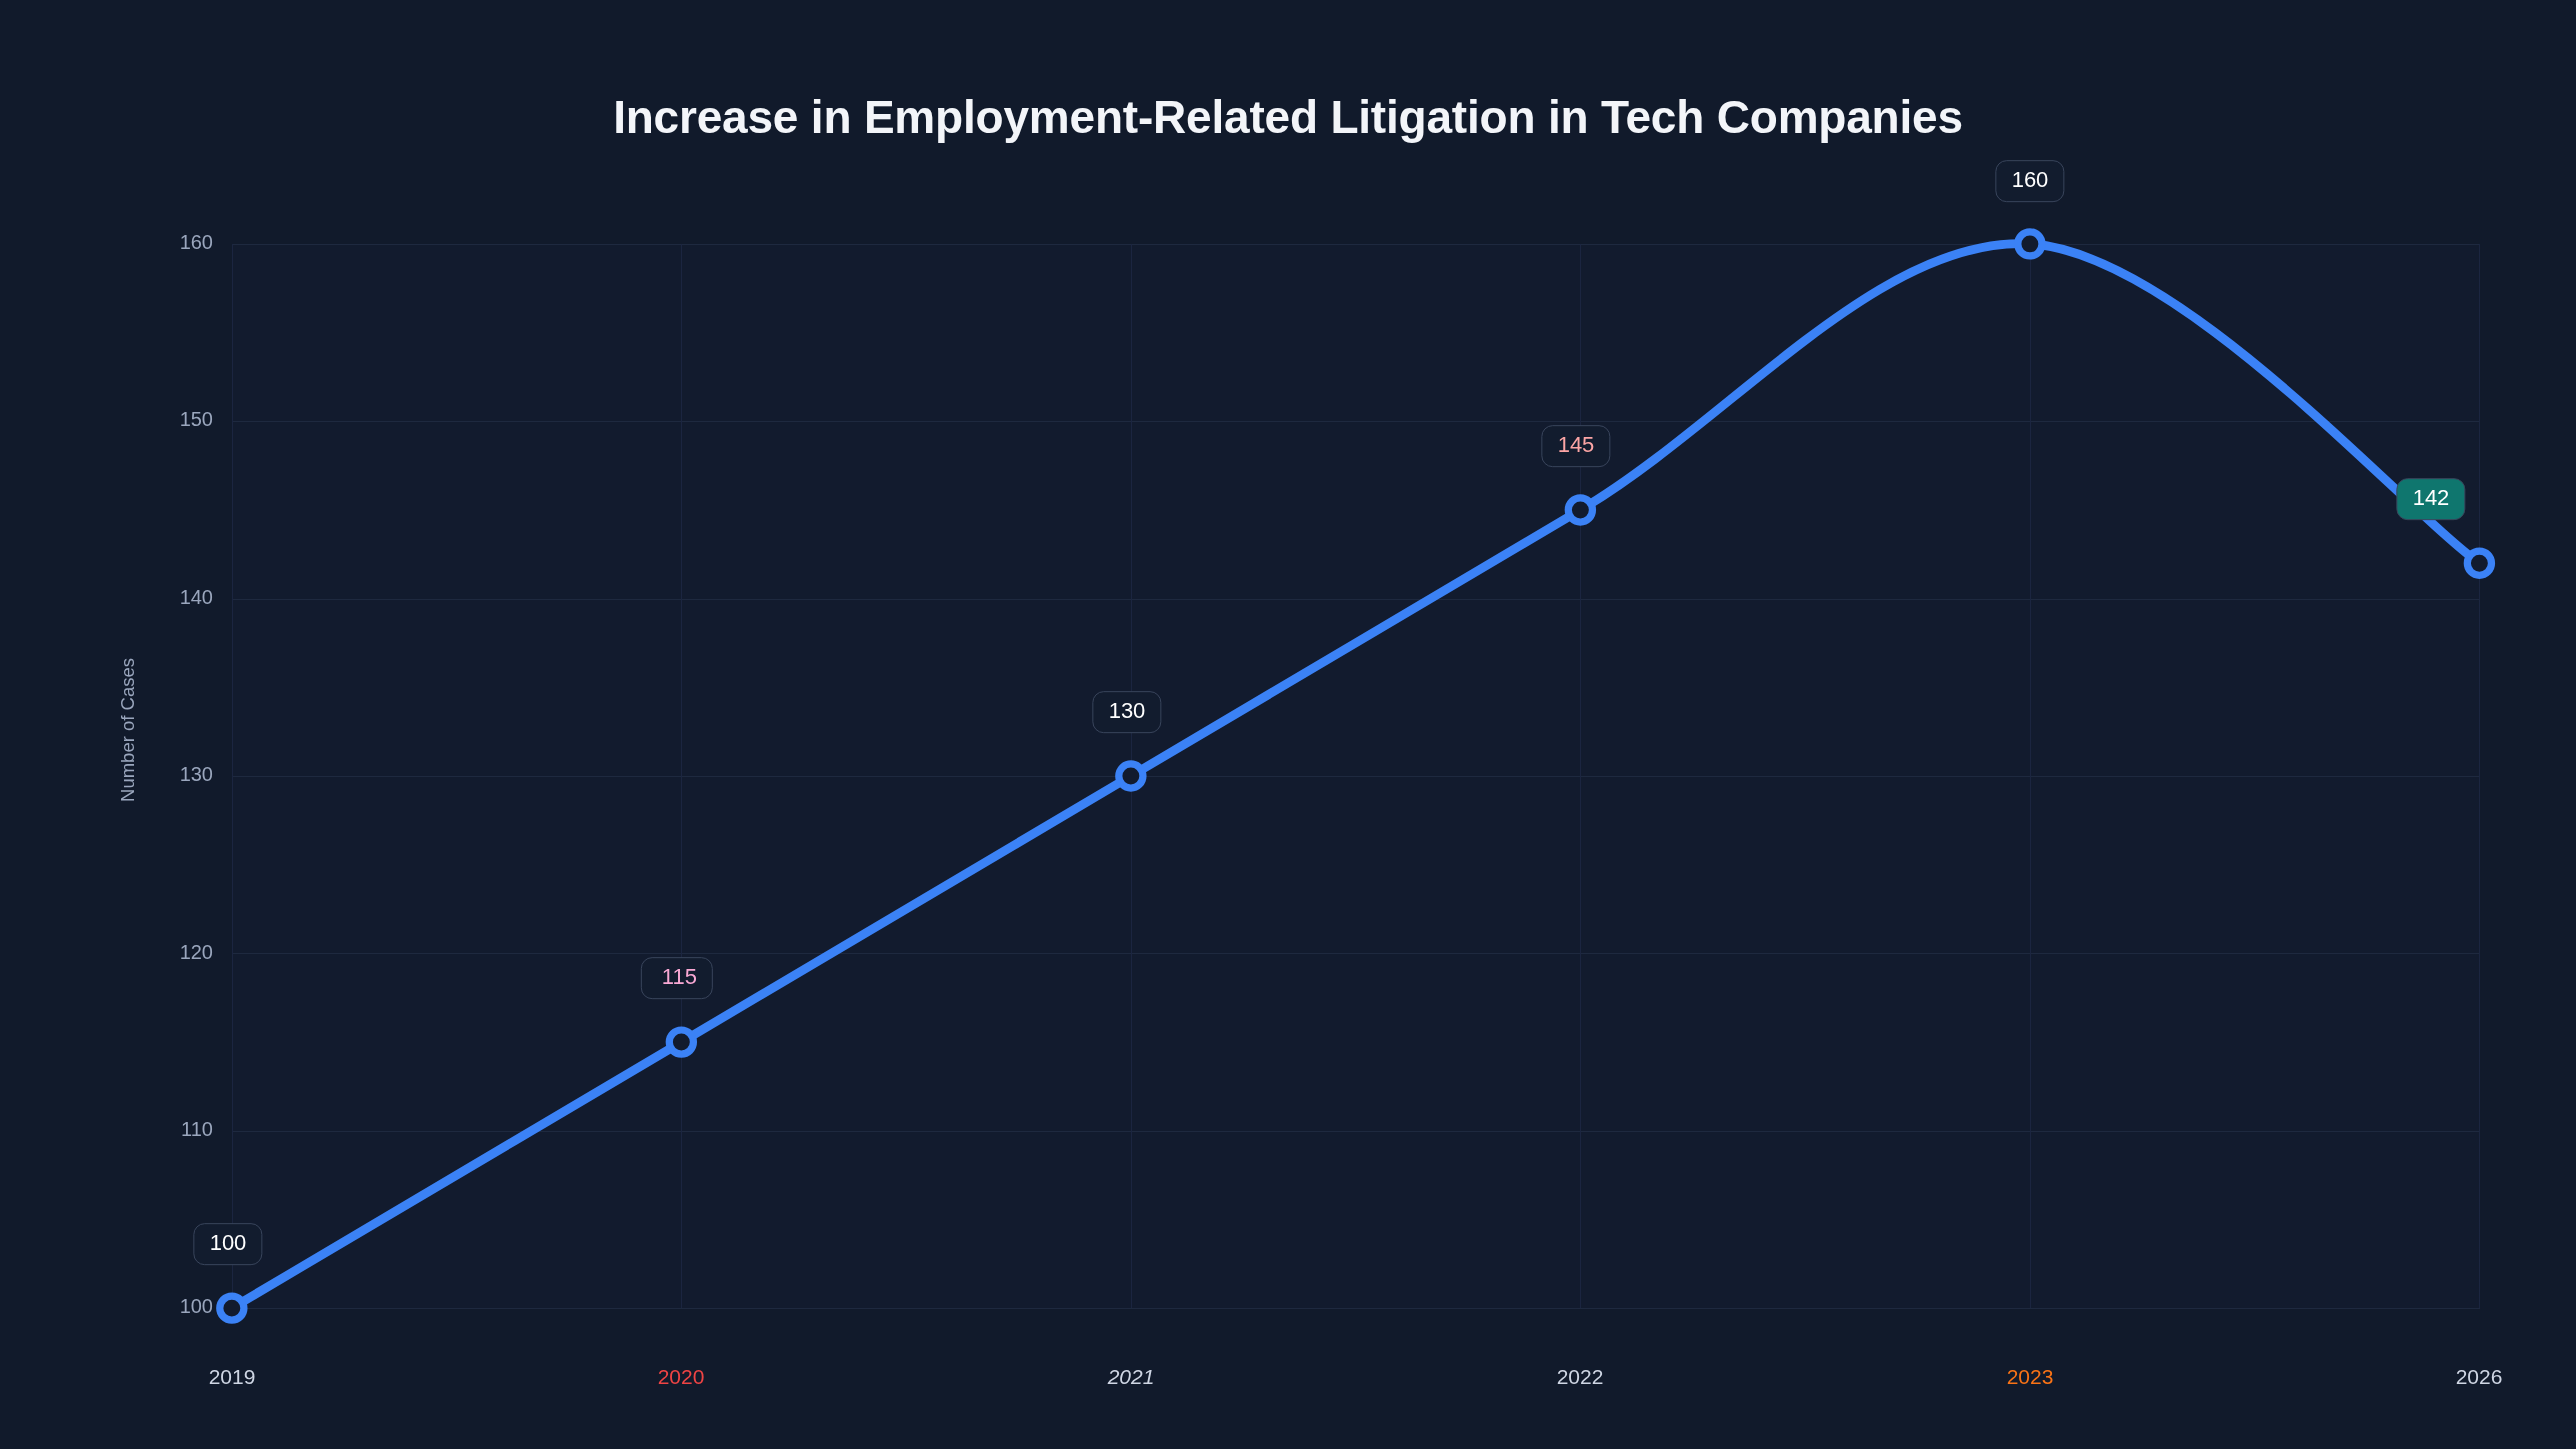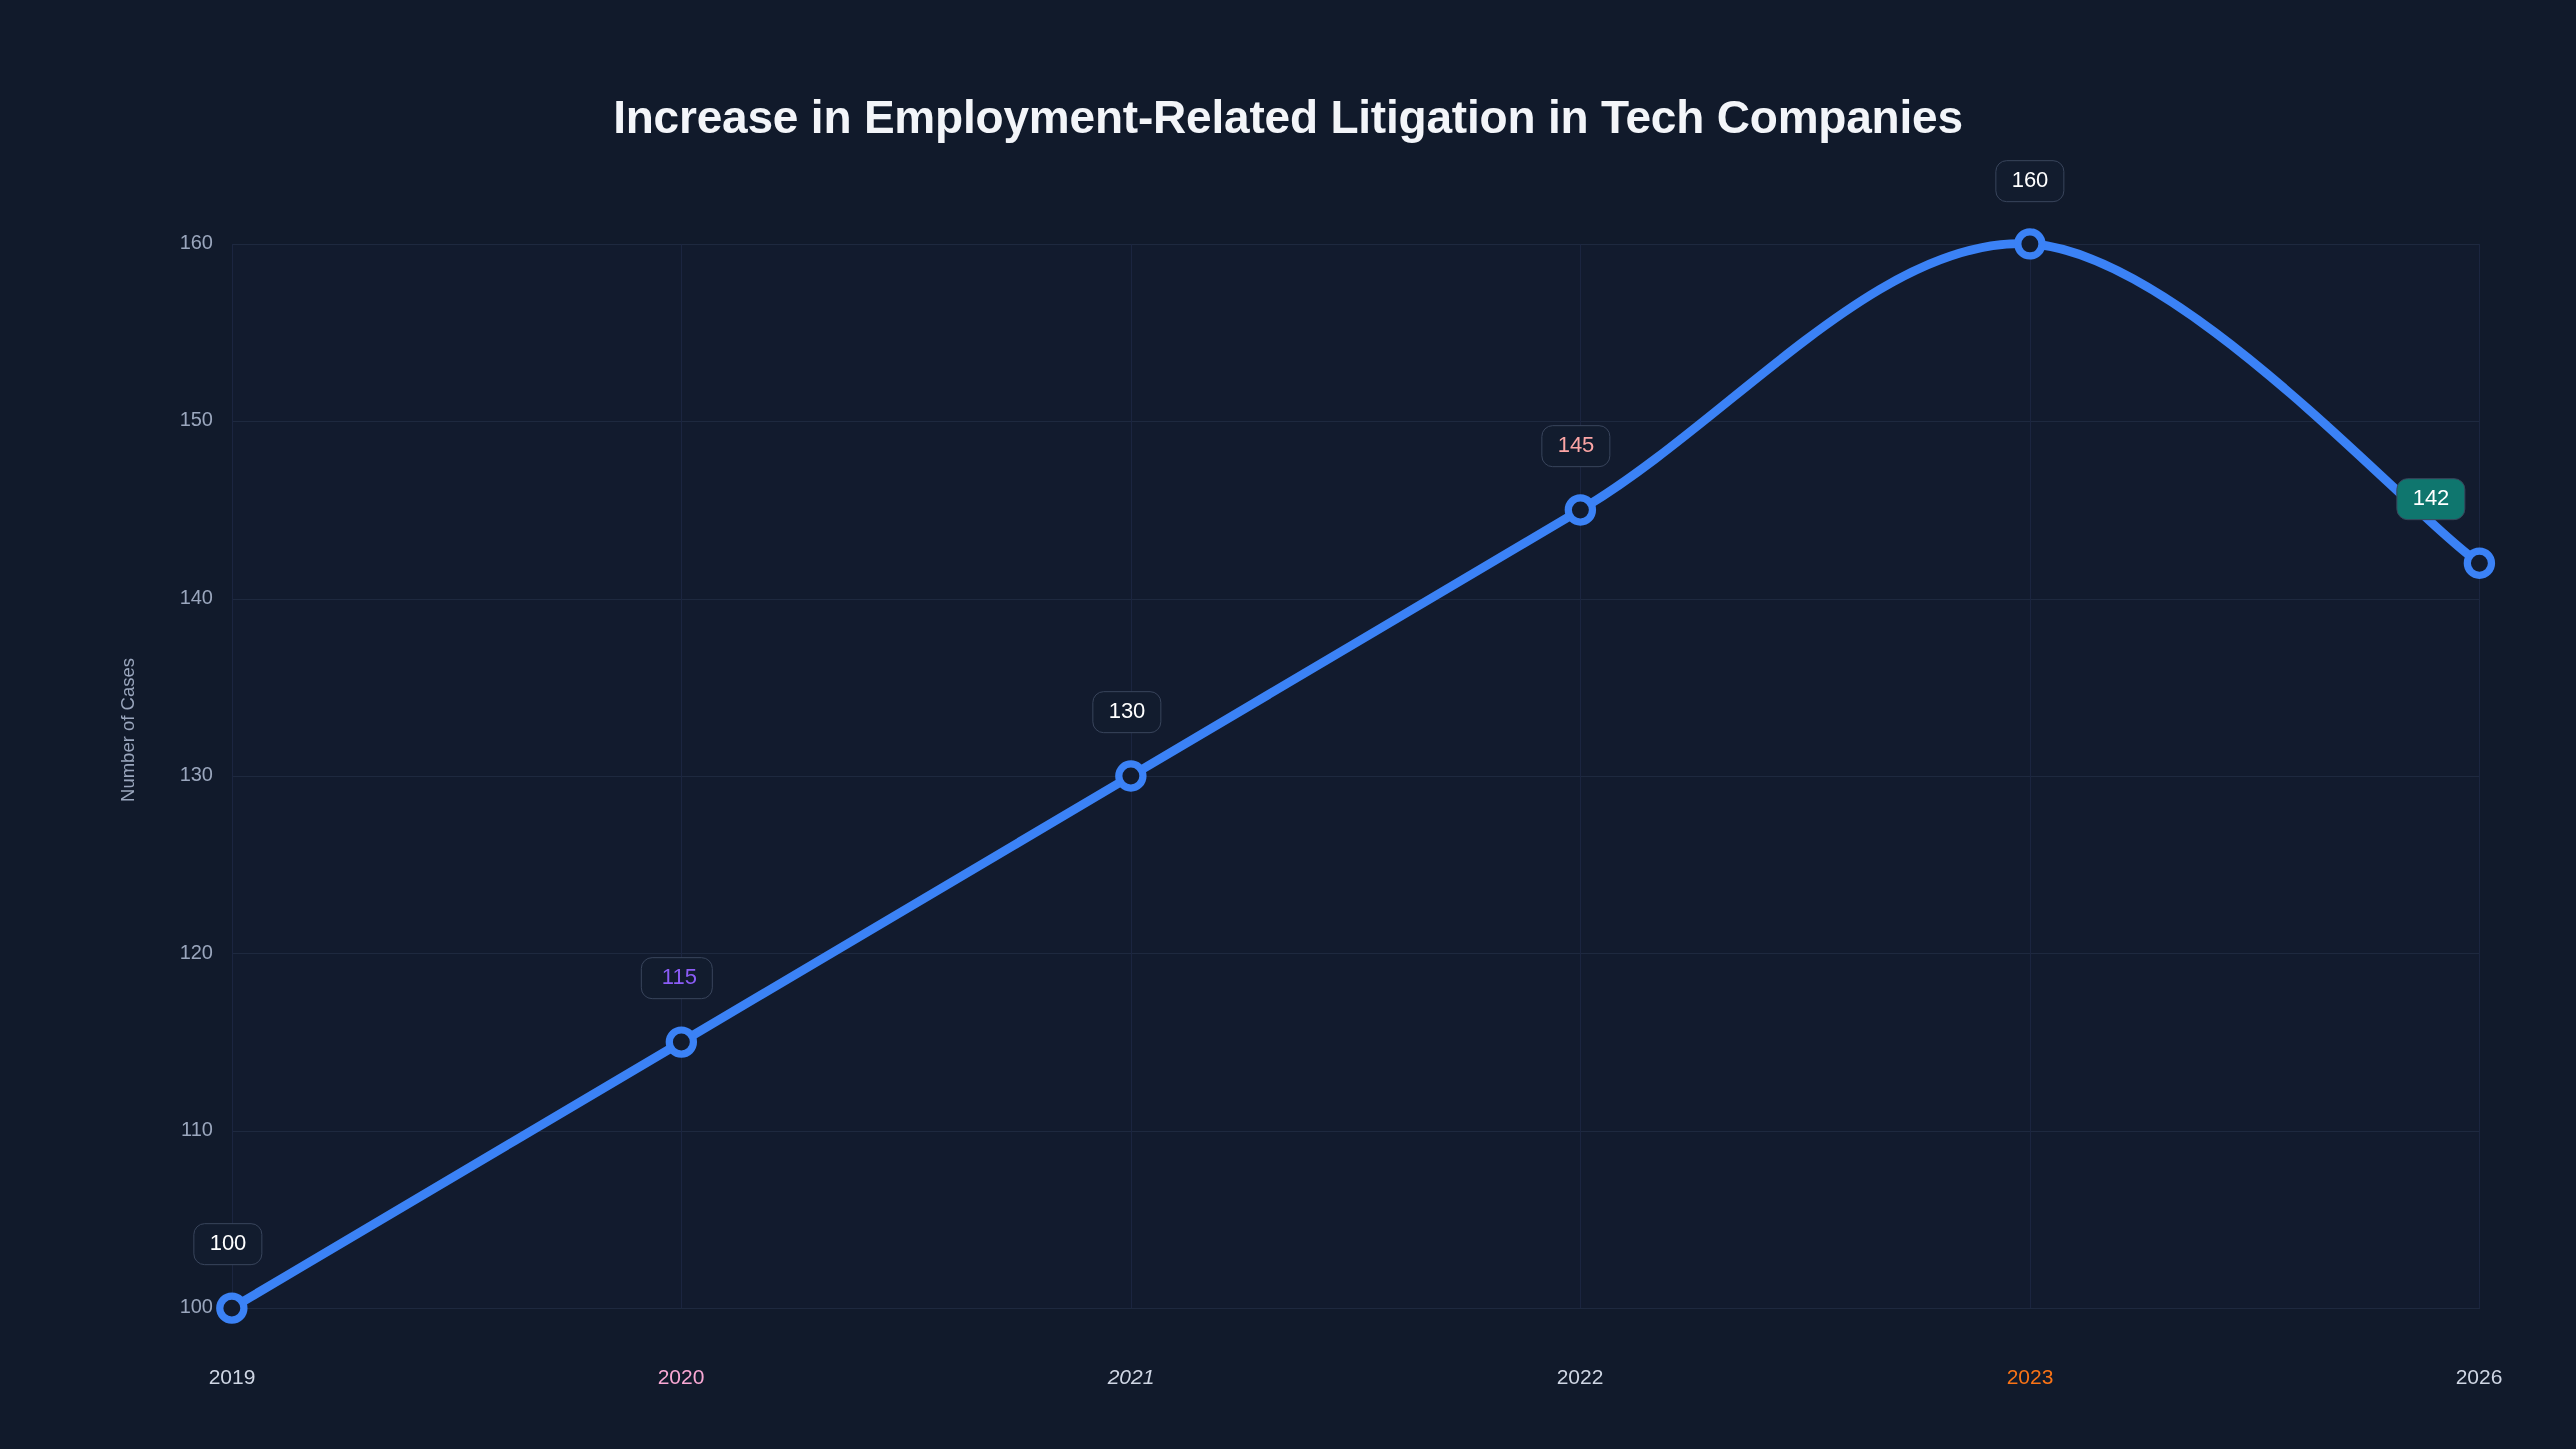--- a/index.html
+++ b/index.html
@@ -141,21 +141,21 @@
       <div class="y-tick" style="right: 2363px; top: 1295px; color: rgb(154, 166, 189);">100</div>
       <div class="y-tick" style="right: 2363px; top: 1118px; color: rgb(154, 166, 189);">110</div>
       <div class="y-tick" style="right: 2363px; top: 941px; color: rgb(154, 166, 189);">120</div>
       <div class="y-tick" style="right: 2363px; top: 763px; color: rgb(154, 166, 189);">130</div>
       <div class="y-tick" style="right: 2363px; top: 586px; color: rgb(154, 166, 189);">140</div>
       <div class="y-tick" style="right: 2363px; top: 408px; color: rgb(154, 166, 189);">150</div>
       <div class="y-tick" style="right: 2363px; top: 231px; color: rgb(154, 166, 189);">160</div>
     </div>
   <div id="xtick-layer">
       <div class="x-tick" style="left: 232px; top: 1329px; color: rgb(207, 214, 228);">2019</div>
-      <div class="x-tick" style="left: 681px; top: 1329px; color: #f9a8d4;">2020</div>
+      <div class="x-tick" style="left: 681px; top: 1329px; color: #ef4444;">2020</div>
       <div class="x-tick" style="left: 1131px; top: 1329px; color: rgb(207, 214, 228); font-style: italic;">2021</div>
       <div class="x-tick" style="left: 1580px; top: 1329px; color: rgb(207, 214, 228);">2022</div>
       <div class="x-tick" style="left: 2030px; top: 1329px; color: #f97316;">2023</div>
       <div class="x-tick" style="left: 2479px; top: 1329px; color: rgb(207, 214, 228);">2026</div>
     </div>
 
   <div id="y-axis-title" style="color: rgb(154, 166, 189);">Number of Cases</div>
 
   <svg id="series-svg" viewBox="0 0 3200 1800">
     <path id="series-path" fill="none" stroke="#3b82f6" stroke-width="11" stroke-linecap="round" stroke-linejoin="round" d="M 288 1625 C 381.06666666666666 1569.9166666666667, 660.2666666666667 1404.6666666666667, 846.4 1294.5 C 1032.5333333333333 1184.3333333333333, 1218.6666666666667 1074.1666666666667, 1404.8 964 C 1590.9333333333332 853.8333333333334, 1777.0666666666666 743.6666666666666, 1963.1999999999998 633.5 C 2149.333333333333 523.3333333333334, 2335.4666666666667 291.98333333333335, 2521.6 303 C 2707.733333333333 314.01666666666665, 2986.9333333333334 633.5, 3080 699.6"></path>
@@ -164,21 +164,21 @@
         <circle cx="846.4" cy="1294.5" r="15" fill="#121b2e" stroke="#3b82f6" stroke-width="9"></circle>
         <circle cx="1404.8" cy="964" r="15" fill="#121b2e" stroke="#3b82f6" stroke-width="9"></circle>
         <circle cx="1963.1999999999998" cy="633.5" r="15" fill="#121b2e" stroke="#3b82f6" stroke-width="9"></circle>
         <circle cx="2521.6" cy="303" r="15" fill="#121b2e" stroke="#3b82f6" stroke-width="9"></circle>
         <circle cx="3080" cy="699.6" r="15" fill="#121b2e" stroke="#3b82f6" stroke-width="9"></circle>
       </g>
   </svg>
 
   <div id="label-layer">
       <div class="data-label" style="left: 228px; top: 1244px; background: rgb(18, 28, 46); border-color: rgb(57, 69, 92); color: rgb(255, 255, 255);">100</div>
-      <div class="data-label" style="left: 677px; top: 978px; background: rgb(18, 28, 46); border-color: rgb(57, 69, 92); color: #8b5cf6; padding-left: 20px;">115</div>
+      <div class="data-label" style="left: 677px; top: 978px; background: rgb(18, 28, 46); border-color: rgb(57, 69, 92); color: #f9a8d4; padding-left: 20px;">115</div>
       <div class="data-label" style="left: 1127px; top: 712px; background: rgb(18, 28, 46); border-color: rgb(57, 69, 92); color: rgb(255, 255, 255);">130</div>
       <div class="data-label" style="left: 1576px; top: 446px; background: rgb(18, 28, 46); border-color: rgb(57, 69, 92); color: #fca5a5;">145</div>
       <div class="data-label" style="left: 2030px; top: 181px; background: rgb(18, 28, 46); border-color: rgb(57, 69, 92); color: rgb(255, 255, 255);">160</div>
       <div class="data-label" style="left: 2431px; top: 499px; background: #0f766e; border-color: rgb(57, 69, 92); color: rgb(255, 255, 255);">142</div>
     </div>
 
 </div>
 
 
 </body></html>

